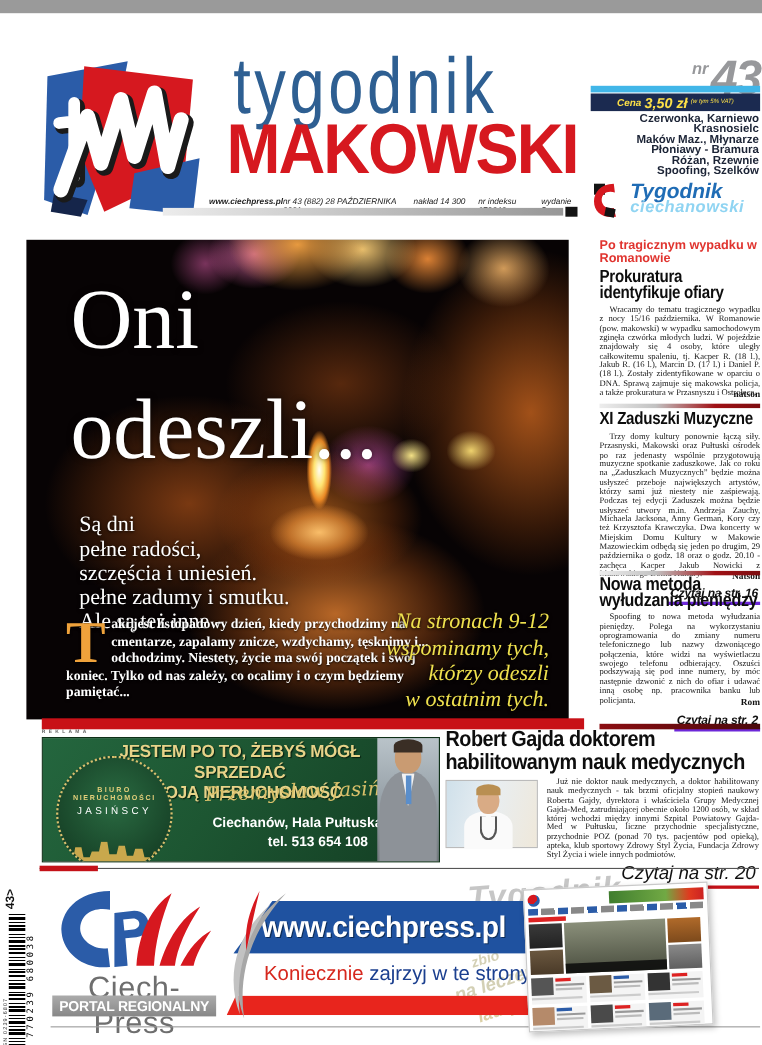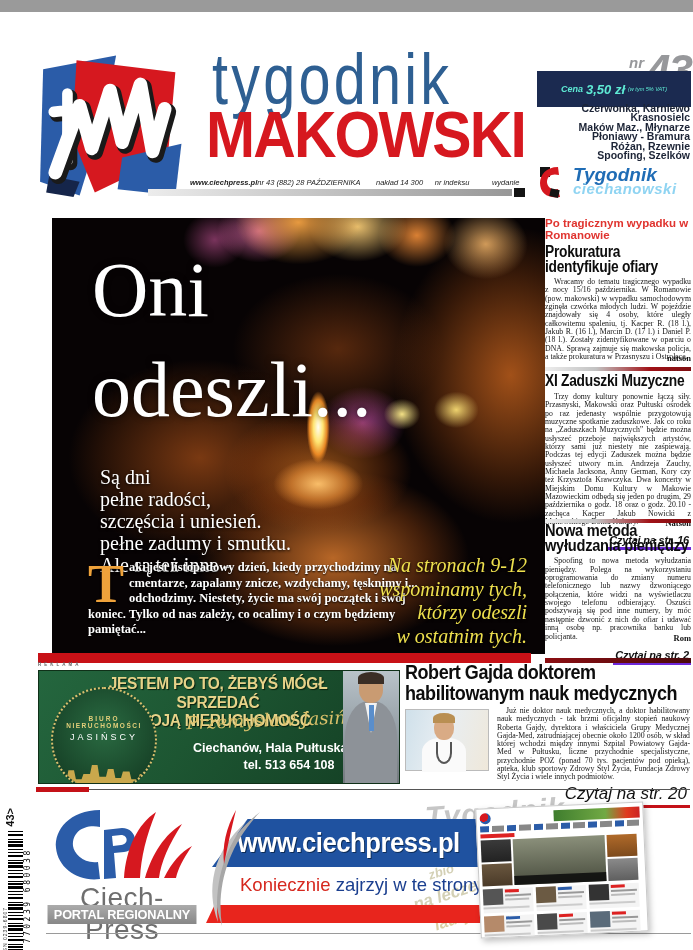--- a/index.html
+++ b/index.html
@@ -22,42 +22,42 @@
   .nameplate-main {
     left:206px; top:84px; width:380px;
     font-size:64px; font-weight:bold; color:#d6181f; letter-spacing:-2px;
     transform:scaleX(.92); transform-origin:left top; line-height:78px; z-index:3;
   }
   .issue-no { right:2px; top:34px; width:120px; text-align:right; color:#97989b; font-style:italic; }
   .issue-no .lbl { font-size:15px; font-weight:bold; vertical-align:18px; margin-right:2px;}
   .issue-no .num { font-size:44px; font-weight:bold; letter-spacing:-2px; }
   .bluebar { left:537px; top:66px; width:154px; height:6px; background:#41b6e8; }
   .pricebox {
-    left:537px; top:59px; width:154px; height:36px; background:#1b2a50;
+    left:537px; top:73px; width:154px; height:16px; background:#1b2a50;
     display:flex; align-items:center; justify-content:center; gap:3px;
-    color:#5eead4; font-style:italic; font-weight:bold;
+    color:#fde047; font-style:italic; font-weight:bold;
   }
   .pricebox .p1 { font-size:9px; } .pricebox .p2 { font-size:13px; } .pricebox .p3 { font-size:5.5px; font-weight:normal;}
   .towns { left:500px; top:92px; width:190px; text-align:right; font-weight:bold;
     font-size:10.5px; line-height:9.4px; color:#1c2436; }
   .towns span { display:block; }
   .tclogo { left:538px; top:151px; width:154px; height:38px; display:flex; align-items:center; }
   .tclogo .txt { margin-left:3px; font-style:italic; font-weight:bold; line-height:14px; }
   .tclogo .t1 { font-size:19px; color:#1f6cb5; display:block; }
   .tclogo .t2 { font-size:15px; color:#8fd4f2; display:block; letter-spacing:.5px;}
   .infoline { left:190px; top:166px; width:334px; display:flex; justify-content:space-between;
     align-items:baseline; font-size:7.5px; font-style:italic; color:#222; }
   .infoline .web { font-weight:bold; }
   .mastbar { left:148px; top:177px; width:364px; height:7px;
     background:linear-gradient(90deg,#ececec,#979797); }
   .mastblk { left:514px; top:176px; width:11px; height:9px; background:#141414; }
 
   
   .photo {
-    left:52px; top:206px; width:493px; height:436px; overflow:hidden;
+    left:24px; top:206px; width:493px; height:436px; overflow:hidden;
     background:
       radial-gradient(16px 50px at 54% 48%, #fffdf0 0%, #ffe472 30%, rgba(255,150,40,.85) 55%, rgba(255,120,20,0) 72%),
       radial-gradient(60px 34px at 54% 61%, rgba(255,196,110,.95) 0%, rgba(214,130,50,.75) 45%, rgba(120,60,18,0) 75%),
       radial-gradient(120px 80px at 54% 58%, rgba(255,140,40,.55) 0%, rgba(160,70,15,.3) 55%, rgba(0,0,0,0) 78%),
       radial-gradient(26px 22px at 71% 45%, rgba(255,236,140,.95), rgba(255,200,80,0) 70%),
       radial-gradient(32px 26px at 82% 44%, rgba(255,228,120,.9), rgba(255,200,80,0) 70%),
       radial-gradient(60px 50px at 63% 47%, rgba(240,100,200,.6), rgba(240,100,200,0) 72%),
       radial-gradient(90px 60px at 50% 1%, rgba(255,170,70,.9), rgba(255,170,70,0) 70%),
       radial-gradient(60px 45px at 42% 3%, rgba(250,120,190,.75), rgba(250,120,190,0) 70%),
       radial-gradient(70px 50px at 62% 2%, rgba(255,210,120,.9), rgba(255,210,120,0) 70%),

